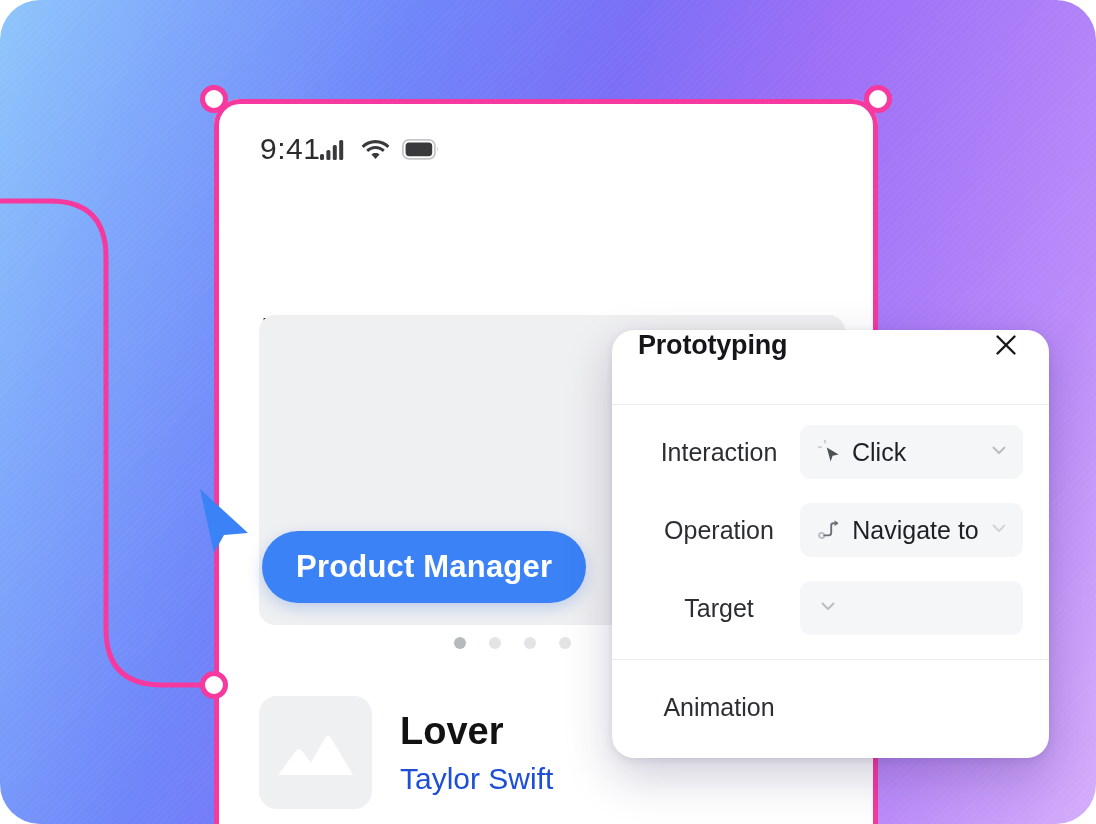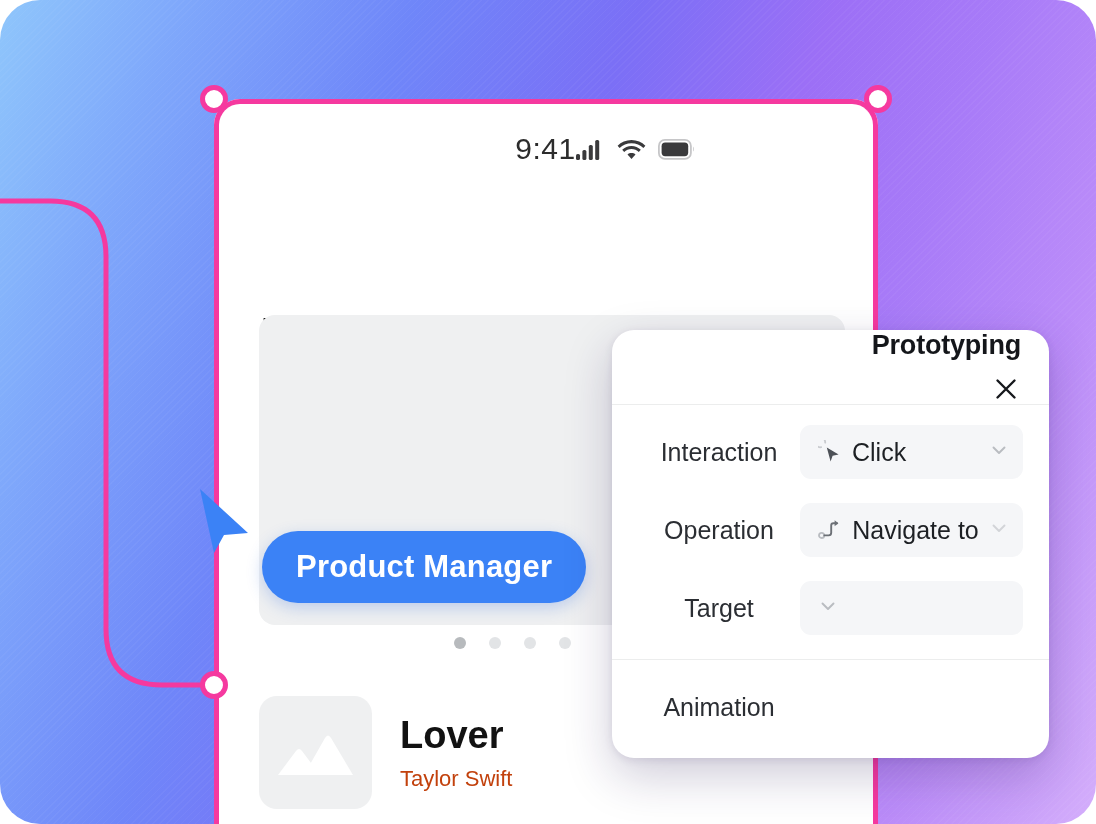--- a/index.html
+++ b/index.html
@@ -102,21 +102,21 @@
   #handle-bl { left: 200px; top: 671px; }
 
   
   #status-bar {
     position: absolute;
     left: 0; top: 30px;
     width: 784px;
     height: 40px;
     display: flex;
     align-items: center;
-    justify-content: center;
+    justify-content: flex-start;
     padding: 0 48px 0 46px;
     box-sizing: border-box;
   }
   #status-time {
     font-size: 30px;
     color: #2c2c2c;
     letter-spacing: 0.5px;
   }
   #status-icons {
     display: flex;
@@ -189,22 +189,22 @@
   }
   #song-thumb svg { position: absolute; left: 19px; top: 37px; }
   #song-meta { display: flex; flex-direction: column; gap: 14px; }
   #song-title {
     font-size: 38px;
     font-weight: bold;
     color: #121212;
     line-height: 1;
   }
   #song-artist {
-    font-size: 22px;
-    color: #c2410c;
+    font-size: 30px;
+    color: #1d4ed8;
     line-height: 1;
   }
 
   
   #cursor {
     position: absolute;
     left: 196px;
     top: 487px;
     z-index: 9;
   }
@@ -240,25 +240,24 @@
     width: 437px;
     border-radius: 22px;
     background: #ffffff;
     box-shadow: 0 18px 48px rgba(38,22,80,0.22), 0 2px 8px rgba(38,22,80,0.10);
     z-index: 12;
     overflow: hidden;
   }
   #proto-header {
     height: 74px;
     display: flex;
-    align-items: flex-end;
+    align-items: flex-start;
     justify-content: space-between;
     padding: 0 28px 0 26px;
     box-sizing: border-box;
-    flex-direction: column;
   }
   #proto-title {
     font-size: 27px;
     font-weight: bold;
     color: #14161a;
     letter-spacing: -0.2px;
   }
   #proto-close {
     width: 30px; height: 30px;
     display: flex; align-items: center; justify-content: center;

